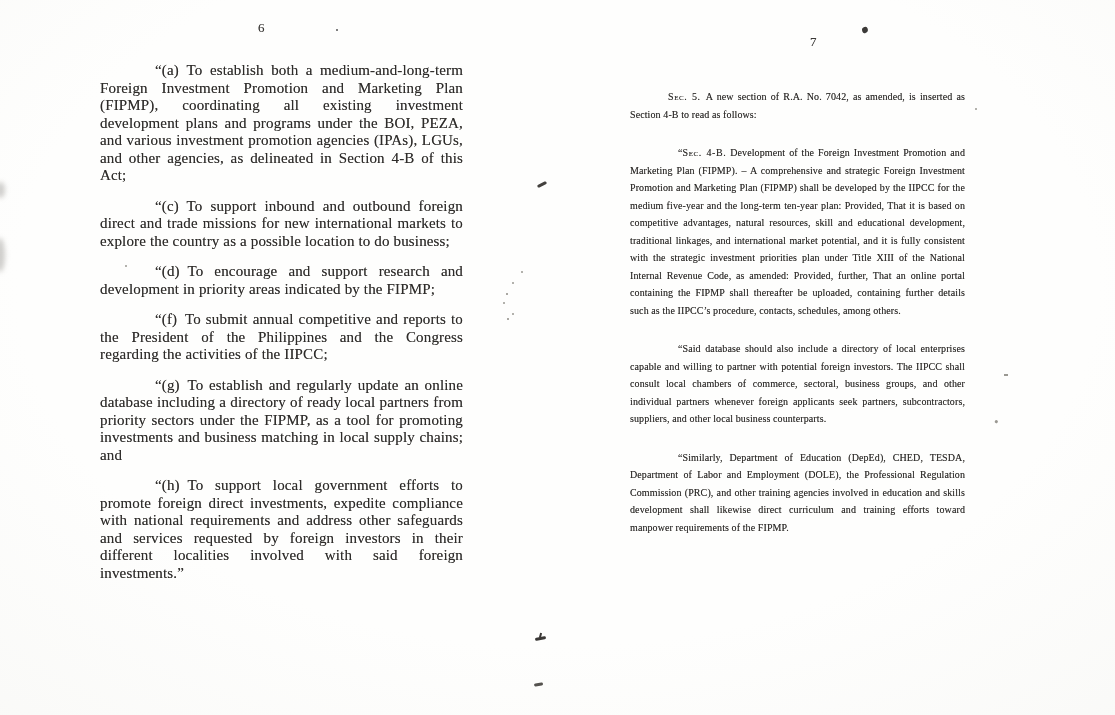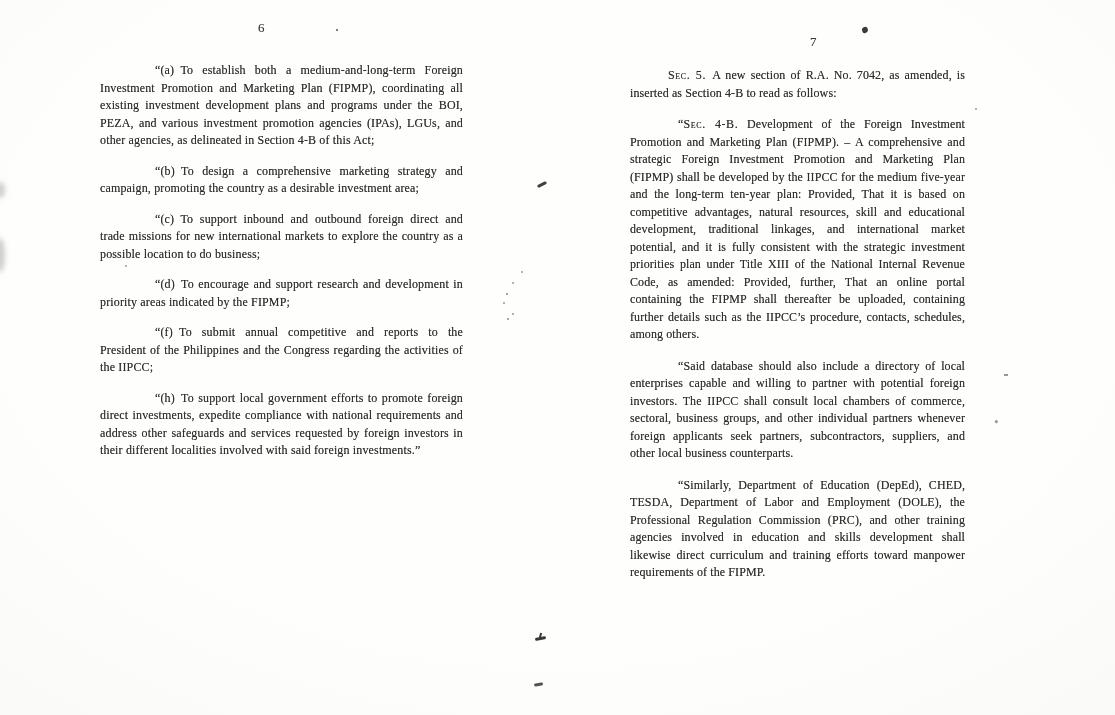--- a/index.html
+++ b/index.html
@@ -26,22 +26,22 @@
   .page-body { position:absolute; left:0; }
   .page-6 .page-body { top:62px; width:363px; }
   .page-7 .page-body { top:67px; width:335px; }
 
   p.para {
     margin:0 0 13px 0;
     text-align:justify;
     text-shadow:0 0 0.6px rgba(46,44,42,0.55);
     color:#2e2c2a;
   }
-  .page-6 p.para { font-size:12px; line-height:17.5px; letter-spacing:0.15px; }
-  .page-7 p.para { font-size:12px; line-height:17.5px; letter-spacing:0.1px; margin-bottom:14px; }
+  .page-6 p.para { font-size:15px; line-height:17.5px; letter-spacing:0.15px; }
+  .page-7 p.para { font-size:10px; line-height:17.5px; letter-spacing:0.1px; margin-bottom:14px;margin-top:21px; }
 
   .indent { text-indent:55px; }
   .flush  { text-indent:38px; }
   .quote  { margin-left:25px; text-indent:48px; }
   .quote-first { margin-top:11px; }
   .it { }
   .sc { font-variant:small-caps; letter-spacing:0.6px; }
 
   
   .speck { position:absolute; background:#555; }
@@ -74,24 +74,24 @@
 </style>
 </head>
 <body>
 
 <div class="canvas">
 
   <section class="page page-6">
     <div class="page-number">6</div>
     <div class="page-body">
         <p class="para indent"><span>“(a) To establish both a medium-and-long-term Foreign Investment Promotion and Marketing Plan (FIPMP), coordinating all existing investment development plans and programs under the BOI, PEZA, and various investment promotion agencies (IPAs), LGUs, and other agencies, as delineated in Section 4-B of this Act;</span></p>
-        <p class="para indent"><span>“(b) To design a comprehensive marketing strategy and campaign, promoting the country as a desirable investment area;</span></p>
         <p class="para indent"><span>“(c) To support inbound and outbound foreign direct and trade missions for new international markets to explore the country as a possible location to do business;</span></p>
         <p class="para indent"><span>“(d) To encourage and support research and development in priority areas indicated by the FIPMP;</span></p>
         <p class="para indent"><span>“(f) To submit annual competitive and reports to the President of the Philippines and the Congress regarding the activities of the IIPCC;</span></p>
+        <p class="para indent"><span>“(g) To establish and regularly update an online database including a directory of ready local partners from priority sectors under the FIPMP, as a tool for promoting investments and business matching in local supply chains; and</span></p>
         <p class="para indent"><span>“(h) To support local government efforts to promote foreign direct investments, expedite compliance with national requirements and address other safeguards and services requested by foreign investors in their different localities involved with said foreign investments.”</span></p>
       </div>
   </section>
 
   <section class="page page-7">
     <div class="page-number">7</div>
     <div class="page-body">
         <p class="para flush"><span class="sc">Sec. 5.</span><span> A new section of R.A. No. 7042, as amended, is inserted as Section 4-B to read as follows:</span></p>
         <p class="para quote quote-first"><span>“</span><span class="sc">Sec. 4-B.</span><span> </span><span class="it">Development of the Foreign Investment Promotion and Marketing Plan (FIPMP).</span><span> – A comprehensive and strategic Foreign Investment Promotion and Marketing Plan (FIPMP) shall be developed by the IIPCC for the medium five-year and the long-term ten-year plan: </span><span class="it">Provided,</span><span> That it is based on competitive advantages, natural resources, skill and educational development, traditional linkages, and international market potential, and it is fully consistent with  the strategic investment priorities plan under Title XIII of the National Internal Revenue Code, as amended: </span><span class="it">Provided, further,</span><span> That an online portal containing the FIPMP shall thereafter be uploaded, containing further details such as the IIPCC’s procedure, contacts, schedules, among others.</span></p>
         <p class="para quote"><span>“Said database should also include a directory of local enterprises capable and willing to partner with potential foreign investors. The IIPCC shall consult local chambers of commerce, sectoral, business groups, and other individual partners whenever foreign applicants seek partners, subcontractors, suppliers, and other local business counterparts.</span></p>

